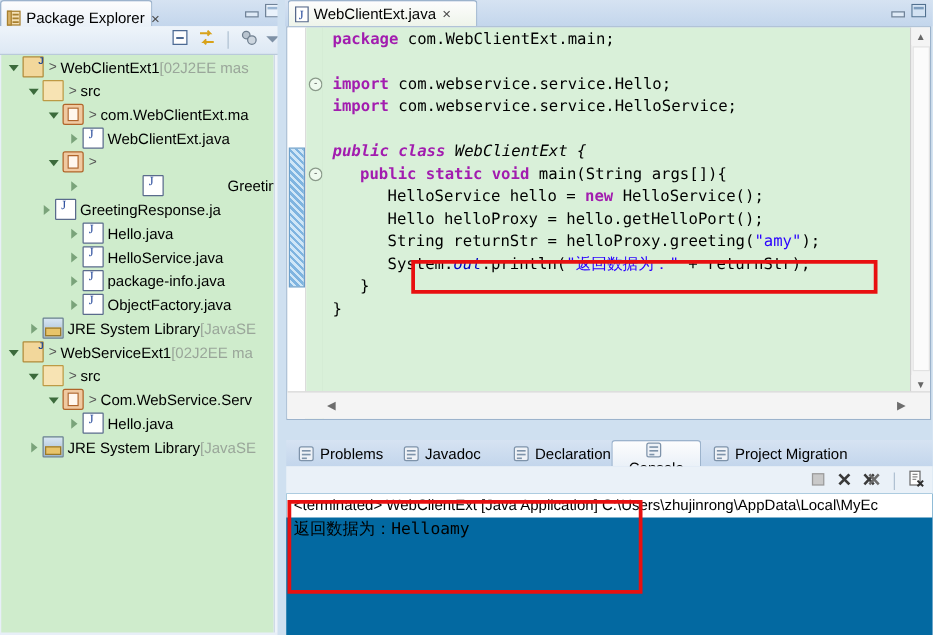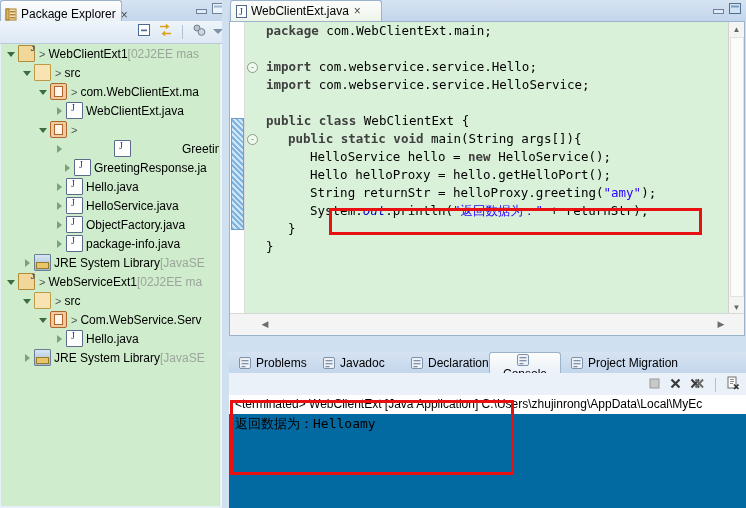--- a/index.html
+++ b/index.html
@@ -77,21 +77,21 @@
   #ed-gutter{position:absolute;left:0;top:0;width:14px;height:100%;background:#ffffff;border-right:1px solid #dcdcdc;}
   #ed-gutter-thumb{position:absolute;left:1px;top:96px;width:11px;height:110px;
      background:repeating-linear-gradient(45deg,#7fb4e0 0 2px,#cfe6f7 2px 4px);border:1px solid #6d9fc9;}
   #ed-fold{position:absolute;left:15px;top:0;width:13px;height:100%;background:#d9f0d9;border-right:1px solid #c7e0c7;}
   .fold-mark{position:absolute;left:2px;width:9px;height:9px;border:1px solid #8a9a8a;background:#eefaee;
      border-radius:50%;font-size:8px;line-height:8px;text-align:center;color:#555;}
   #ed-code{position:absolute;left:28px;top:0;right:16px;height:292px;
      background:#d9f0d9;overflow:hidden;
      font-family:"DejaVu Sans Mono","Liberation Mono",monospace;font-size:12.5px;}
   .cline{height:18px;line-height:18px;white-space:pre;padding-left:8px;}
-  .kw{color:#404040;font-weight:bold;}
+  .kw{color:#a21caf;font-weight:bold;}
   .str{color:#2a00ff;}
   .it{font-style:italic;color:#0000c0;}
   .pl{color:#000;}
 
   
   #ed-vsb{position:absolute;right:0;top:0;width:15px;height:292px;background:#f4f4f4;border-left:1px solid #d0d0d0;}
   .sb-arrow{width:15px;height:14px;display:flex;align-items:center;justify-content:center;
      color:#666;font-size:8px;background:#f4f4f4;}
   #ed-vsb-thumb{position:absolute;left:1px;top:15px;width:12px;height:258px;background:#fbfbfb;border:1px solid #e2e2e2;}
   
@@ -213,44 +213,44 @@
         <div class="trow" style="padding-left: 38px;">
           <span class="arrow open"></span>
           <span class="ticon ic-pkg"></span>
           <span class="chev">&gt;</span>
         </div>
         <div class="trow" style="padding-left: 54px; gap: 48px;">
           <span class="arrow closed"></span>
           <span class="ticon ic-java"></span>
           <span class="tlabel">Greeting.java</span>
         </div>
-        <div class="trow" style="padding-left: 62px;">
+        <div class="trow" style="padding-left: 32px;">
           <span class="arrow closed"></span>
           <span class="ticon ic-java"></span>
           <span class="tlabel">GreetingResponse.ja</span>
         </div>
         <div class="trow" style="padding-left: 54px;">
           <span class="arrow closed"></span>
           <span class="ticon ic-java"></span>
           <span class="tlabel">Hello.java</span>
         </div>
         <div class="trow" style="padding-left: 54px;">
           <span class="arrow closed"></span>
           <span class="ticon ic-java"></span>
           <span class="tlabel">HelloService.java</span>
         </div>
         <div class="trow" style="padding-left: 54px;">
           <span class="arrow closed"></span>
           <span class="ticon ic-java"></span>
+          <span class="tlabel">package-info.java</span>
+        </div>
+        <div class="trow" style="padding-left: 54px;">
+          <span class="arrow closed"></span>
+          <span class="ticon ic-java"></span>
           <span class="tlabel">ObjectFactory.java</span>
-        </div>
-        <div class="trow" style="padding-left: 54px;">
-          <span class="arrow closed"></span>
-          <span class="ticon ic-java"></span>
-          <span class="tlabel">package-info.java</span>
         </div>
         <div class="trow" style="padding-left: 22px;">
           <span class="arrow closed"></span>
           <span class="ticon ic-jre"></span>
           <span class="tlabel">JRE System Library</span>
           <span class="tdim"> [JavaSE</span>
         </div>
         <div class="trow" style="padding-left: 6px;">
           <span class="arrow open"></span>
           <span class="ticon ic-proj"></span>
@@ -318,21 +318,21 @@
       <div id="ed-fold">
           <div class="fold-mark" style="top: 40px;">-</div>
           <div class="fold-mark" style="top: 112px;">-</div>
         </div>
       <div id="ed-code">
           <div class="cline" style="padding-left: 8px;"><span class="kw">package</span><span class="pl"> com.WebClientExt.main;</span></div>
           <div class="cline" style="padding-left: 8px;">&nbsp;</div>
           <div class="cline" style="padding-left: 8px;"><span class="kw">import</span><span class="pl"> com.webservice.service.Hello;</span></div>
           <div class="cline" style="padding-left: 8px;"><span class="kw">import</span><span class="pl"> com.webservice.service.HelloService;</span></div>
           <div class="cline" style="padding-left: 8px;">&nbsp;</div>
-          <div class="cline" style="padding-left: 8px;"><span class="kw">public class</span><span class="pl"> WebClientExt {</span></div>
+          <div class="cline" style="padding-left: 8px; font-style: italic;"><span class="kw">public class</span><span class="pl"> WebClientExt {</span></div>
           <div class="cline" style="padding-left: 30px;"><span class="kw">public static void</span><span class="pl"> main(String args[]){</span></div>
           <div class="cline" style="padding-left: 52px;"><span class="pl">HelloService hello = </span><span class="kw">new</span><span class="pl"> HelloService();</span></div>
           <div class="cline" style="padding-left: 52px;"><span class="pl">Hello helloProxy = hello.getHelloPort();</span></div>
           <div class="cline" style="padding-left: 52px;"><span class="pl">String returnStr = helloProxy.greeting(</span><span class="str">"amy"</span><span class="pl">);</span></div>
           <div class="cline" style="padding-left: 52px;"><span class="pl">System.</span><span class="it">out</span><span class="pl">.println(</span><span class="str">"返回数据为："</span><span class="pl"> + returnStr);</span></div>
           <div class="cline" style="padding-left: 30px;"><span class="pl">}</span></div>
           <div class="cline" style="padding-left: 8px;"><span class="pl">}</span></div>
         </div>
 
       <div id="ed-vsb">

